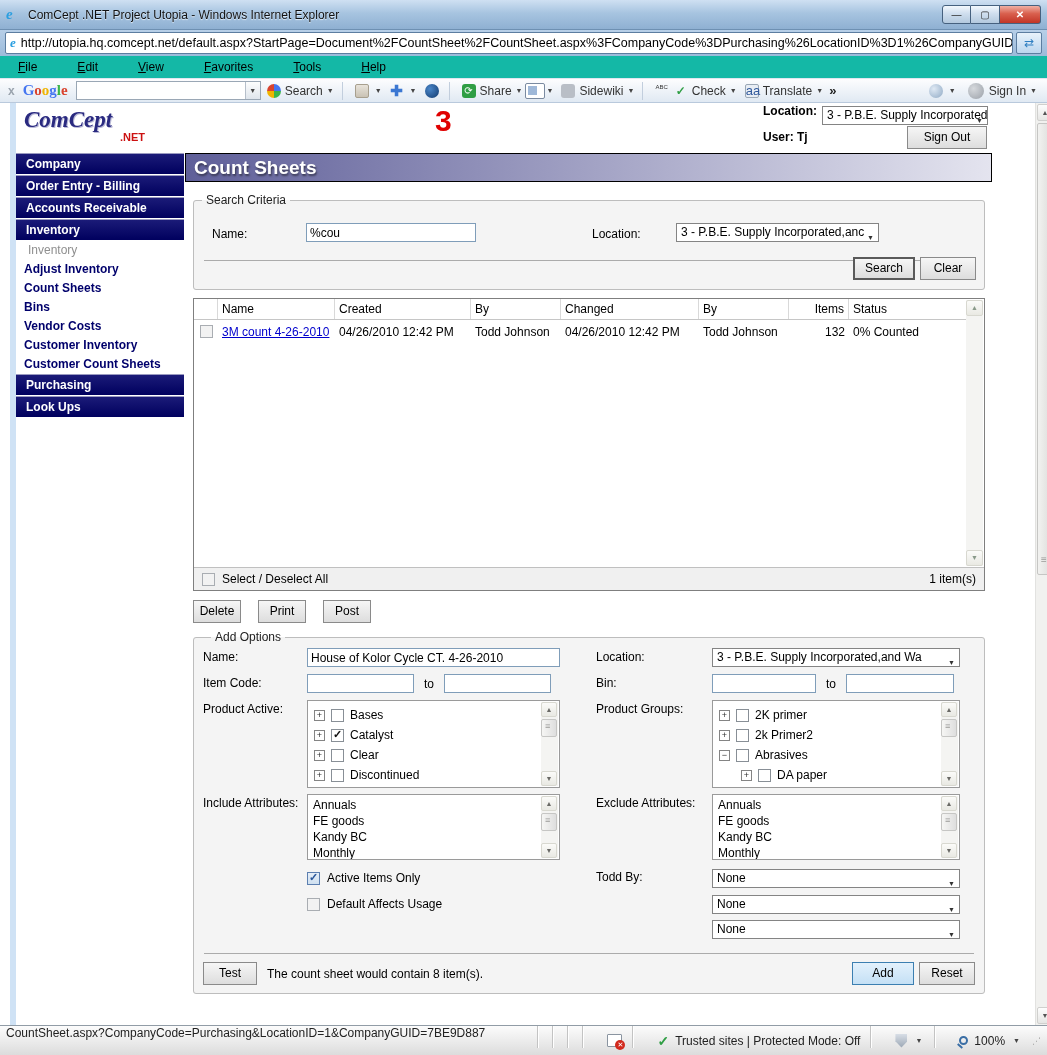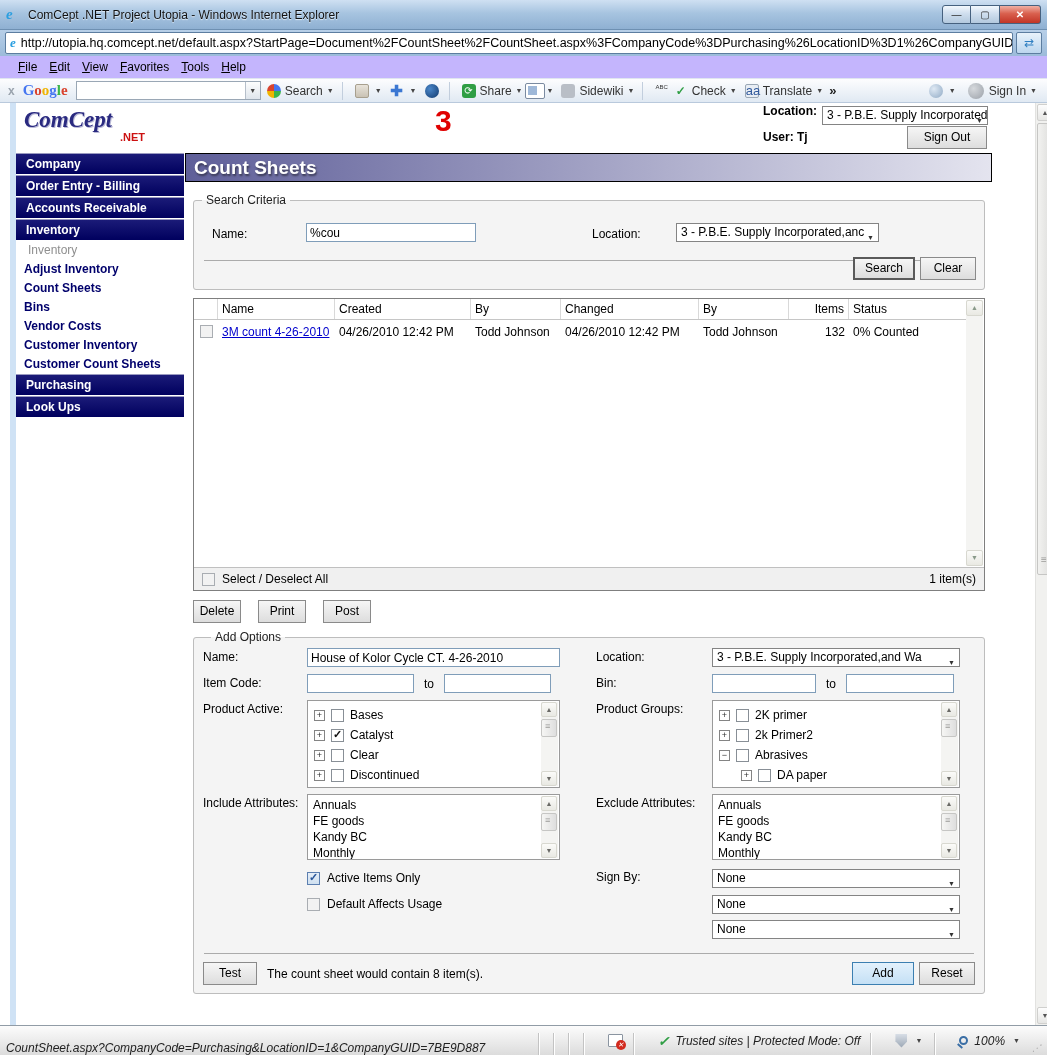--- a/index.html
+++ b/index.html
@@ -22,22 +22,22 @@
 
   .urlbar { position:absolute; left:0; top:30px; width:1047px; height:26px;
     background:linear-gradient(#b7cfe8,#9cbbda); display:flex; align-items:center; padding:0 5px; }
   .addr { flex:1; height:22px; background:#fff; border:1px solid #5c7da0; border-radius:2px;
     display:flex; align-items:center; padding:0 4px; overflow:hidden; }
   .page-ico { width:14px; height:14px; border-radius:50%; color:#2b9fe0; font:bold italic 13px/13px "Liberation Serif",serif; margin-right:5px; }
   .addr-text { white-space:nowrap; font-size:12.5px; }
   .go-btn { width:26px; height:22px; margin-left:3px; background:linear-gradient(#e8f2fb,#bcd6ee); border:1px solid #5c7da0; border-radius:2px;
     color:#2f7fc1; text-align:center; font-size:12px; line-height:20px; }
 
-  .menubar { position:absolute; left:0; top:56px; width:1047px; height:23px; background:#c4b5fd;
-    display:flex; align-items:center; padding-left:18px; gap:12px; border-bottom:1px solid #e0e6f0; }
+  .menubar { position:absolute; left:0; top:56px; width:1047px; height:23px; background:#14b8a6;
+    display:flex; align-items:center; padding-left:18px; gap:40px; border-bottom:1px solid #e0e6f0; }
   .menu-item { display:inline-block; font-size:12px; }
   .menu-item::first-letter { text-decoration:underline; }
 
   .gbar { position:absolute; left:0; top:79px; width:1047px; height:24px;
     background:linear-gradient(#fdfdfe,#e0e9f3); border-bottom:1px solid #b9c9dc;
     display:flex; align-items:center; padding:0 8px; font-size:12px; color:#333; }
   .gbar .sep { width:1px; height:18px; background:#c2cedd; margin:0 6px; }
   .g-close { color:#9aa3ad; font-weight:bold; margin-right:8px; }
   .g-logo { font:bold 15px/15px "Liberation Serif",serif; margin-right:8px; letter-spacing:0; }
   .g-search-box { width:185px; height:19px; background:#fff; border:1px solid #9aa7b5; display:flex; }
@@ -173,21 +173,21 @@
   .add-divider { border-top:1px solid #ababab; margin:14px 1px 8px 1px; }
   .add-footer { display:flex; align-items:center; }
   .add-footer .btn.test { width:54px; }
   .test-text { margin-left:10px; }
   .add-footer .right { margin-left:auto; display:flex; gap:5px; }
   .add-footer .btn.add { width:62px; }
   .add-footer .btn.reset { width:56px; }
 
   
   .statusbar { position:absolute; left:0; top:1025px; width:1047px; height:30px;
-    background:linear-gradient(#fcfcfc,#dcdcdc); border-top:1px solid #919ca6; display:flex; align-items:flex-end; font-size:12px; color:#222;font-style:italic; }
+    background:linear-gradient(#fcfcfc,#dcdcdc); border-top:1px solid #919ca6; display:flex; align-items:flex-start; font-size:12px; color:#222; }
   .sb-left { padding-left:6px; flex:1; white-space:nowrap; overflow:hidden; }
   .sb-sep { width:1px; height:22px; background:#c3c3c3; margin:0 14px 0 0; box-shadow:1px 0 0 #fff; }
   .sb-panel { display:flex; align-items:center; gap:6px; padding:0 10px; height:100%; }
   .ico-page-x { width:15px; height:13px; background:#fff; border:1px solid #8a94a0; position:relative; border-radius:1px; }
   .ico-page-x::after { content:"✕"; position:absolute; right:-4px; bottom:-4px; width:10px; height:10px; background:#d22a1e; color:#fff;
     border-radius:50%; font-size:7px; line-height:10px; text-align:center; }
   .ico-green-check { color:#2f9e44; font-weight:bold; font-size:14px; }
   .ico-shield { width:12px; height:14px; background:linear-gradient(#d8dee6,#9aa6b4); clip-path:polygon(0 0,100% 0,100% 55%,50% 100%,0 55%); position:relative; }
   .ico-mag { width:9px; height:9px; border:2px solid #3a6ea5; border-radius:50%; position:relative; display:inline-block; }
   .ico-mag::after { content:""; position:absolute; left:-4px; top:7px; width:6px; height:2px; background:#3a6ea5; transform:rotate(40deg); }
@@ -469,21 +469,21 @@
         </div>
       </div>
 
       <div class="grid-row" style="margin-bottom:6px;">
         <span></span>
         <span class="chk-row">
           <span class="cb checked-blue"></span>
           <span>Active Items Only</span>
         </span>
         <span></span>
-        <span class="lbl">Sign By:</span>
+        <span class="lbl">Todd By:</span>
         <div class="sel"><span>None</span></div>
       </div>
 
       <div class="grid-row" style="margin-bottom:6px;">
         <span></span>
         <span class="chk-row">
           <span class="cb dim"></span>
           <span>Default Affects Usage</span>
         </span>
         <span></span>

